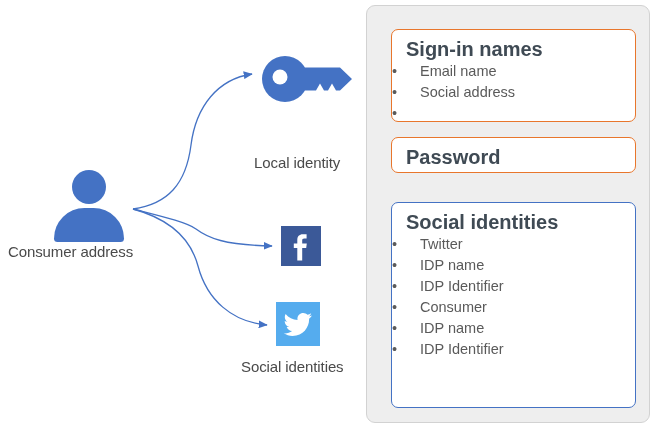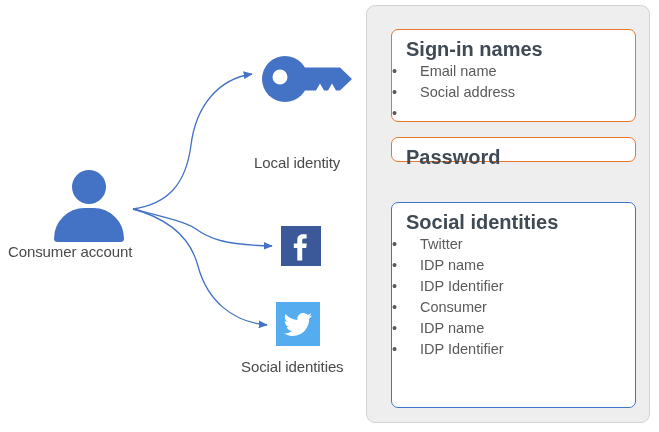--- a/index.html
+++ b/index.html
@@ -120,21 +120,21 @@
   }
   .box-orange { border: 1.4px solid #e8762c; }
   .box-blue   { border: 1.4px solid #4472c4; }
 
   #signin-names-box {
     left: 24px; top: 23px;
     width: 245px; height: 93px;
   }
   #password-box {
     left: 24px; top: 131px;
-    width: 245px; height: 25px;
+    width: 245px; height: 36px;
   }
   #social-identities-box {
     left: 24px; top: 196px;
     width: 245px; height: 206px;
   }
 
   .box-title {
     font-size: 20px;
     font-weight: bold;
     color: #3f4a54;
@@ -180,21 +180,21 @@
 
     <path d="M133,209 C160,216 186,222 196,229 C208,238 224,245 272,246" fill="none" stroke="#4472c4" stroke-width="1.3" marker-end="url(#arrowhead)"></path>
 
     <path d="M133,209 C166,218 190,236 198,266 C207,300 232,322 267,325" fill="none" stroke="#4472c4" stroke-width="1.3" marker-end="url(#arrowhead)"></path>
   </svg>
 
   <div id="consumer-account-node">
     <div id="person-head"></div>
     <div id="person-body"></div>
   </div>
-  <div class="node-label" id="consumer-account-label">Consumer account</div>
+  <div class="node-label" id="consumer-account-label">Consumer address</div>
 
   <div id="local-identity-node">
     <svg id="key-shaft-svg" width="96" height="46" viewBox="0 0 96 46">
       <path d="M23,0 C35.7,0 46,10.3 46,23 C46,27.3 44.8,31.4 42.8,34.8
                L60,34.8 L60,22 L70,30.5 L77,22 L84,30.5 L90,22 L96,23 L82,5
                L42.8,5 C44.8,8.4 46,11 46,11 Z" fill="#4472c4" opacity="0"></path>
 
       <circle cx="23" cy="23" r="23" fill="#4472c4"></circle>
       <circle cx="18" cy="21" r="7.5" fill="#ffffff"></circle>
 

